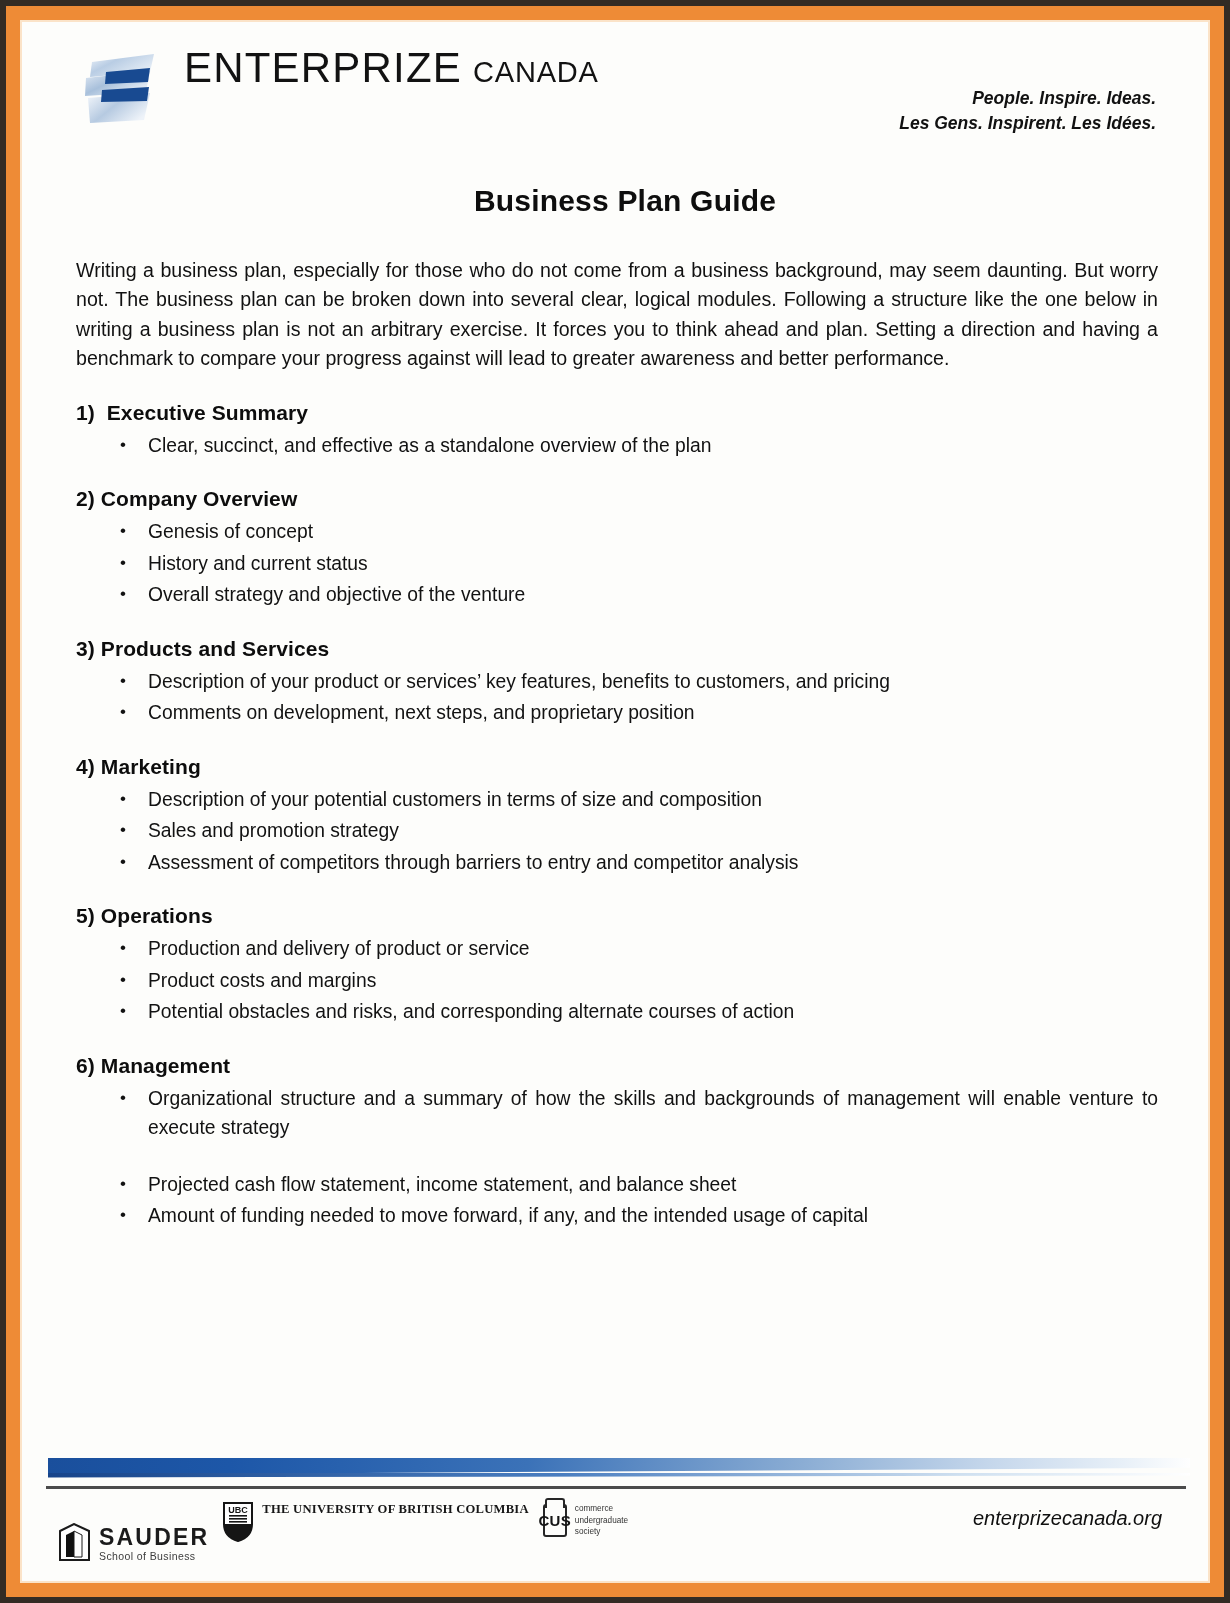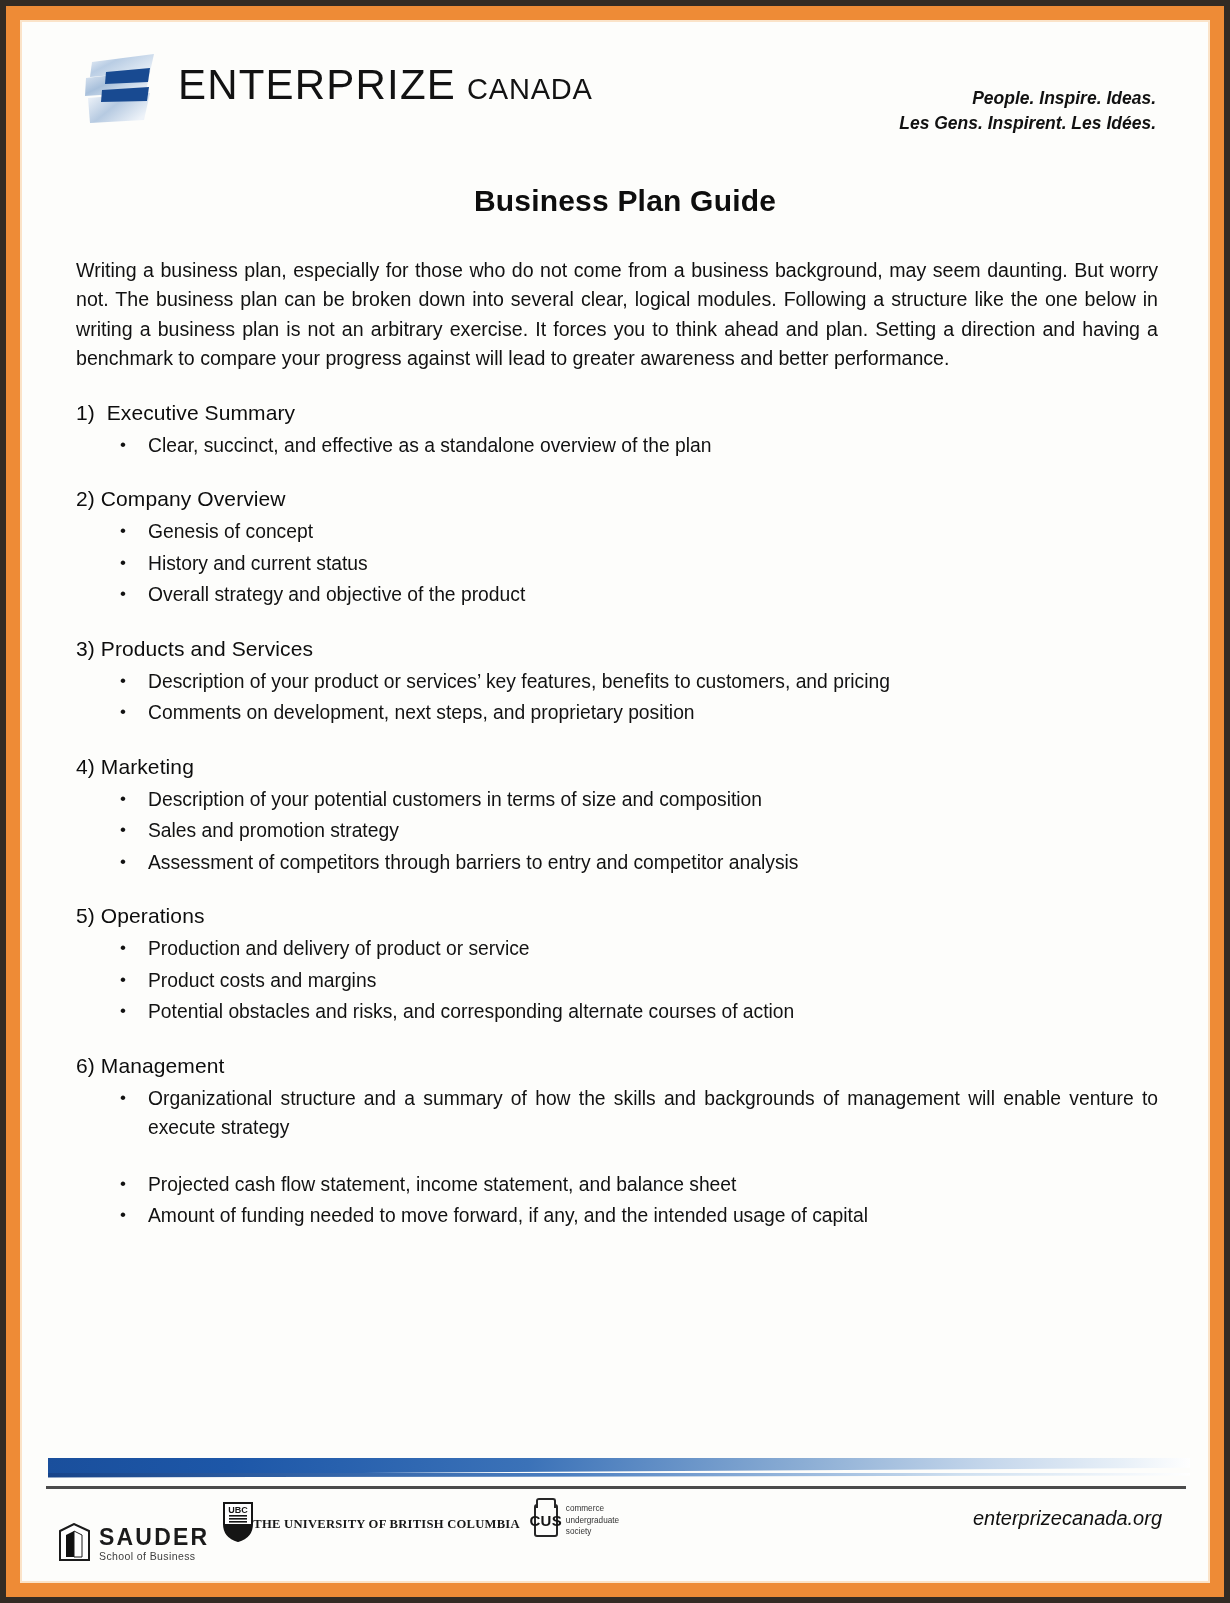--- a/index.html
+++ b/index.html
@@ -43,21 +43,21 @@
 
   
   #doc-header {
     position: relative;
     height: 120px;
     padding: 22px 36px 0 58px;
     display: flex;
     align-items: flex-start;
     justify-content: space-between;
   }
-  #brand { display: flex; align-items: center; gap: 12px; }
+  #brand { display: flex; gap: 18px; }
 
   .logo-mark {
     width: 86px; height: 86px;
     position: relative;
     flex: 0 0 auto;
   }
   .logo-mark svg { display:block; }
 
   #brand-wordmark {
     display: flex; align-items: baseline; gap: 11px;
@@ -105,21 +105,21 @@
     font-size: 19.6px;
     line-height: 1.50;
     color: #111;
     text-align: justify;
     padding-right: 16px;
   }
 
   .section { margin-top: 27px; }
   .section-heading {
     font-size: 21px;
-    font-weight: normal;
+    font-weight: bold;
     color: #0d0d0d;
     white-space: pre;
     letter-spacing: 0.1px;
   }
   .bullet-list {
     list-style: none;
     margin: 6px 0 0 0;
     padding: 0;
   }
   .bullet-item {
@@ -180,21 +180,21 @@
   .sauder-logo { display: flex; align-items: center; gap: 8px; margin-top: 22px; }
   .sauder-text { line-height: 1; }
   .sauder-name {
     font-size: 23px; font-weight: bold; letter-spacing: 2.2px; color: #1b1b1b;
   }
   .sauder-sub {
     font-size: 10.5px; letter-spacing: 0.4px; color: #3c3c3c; margin-top: 2px;
   }
 
   
-  .ubc-logo { display: flex; align-items: center; padding-top: 1px; }
+  .ubc-logo { display: flex; gap: 9px; padding-top: 1px; }
   .ubc-name {
     font-size: 12.6px; font-weight: bold; letter-spacing: 0.25px; color: #171717; font-family: Liberation Serif, serif;
   }
 
   
   .cus-logo { display: flex; align-items: center; gap: 8px; padding-top: 2px; }
   .cus-mark {
     position: relative;
     width: 24px; height: 33px;
     border: 2px solid #262626;
@@ -282,21 +282,21 @@
                 <div class="section-heading">1)  Executive Summary</div>
                 <ul class="bullet-list">
                   <li class="bullet-item"><span class="bullet-dot">•</span><span>Clear, succinct, and effective as a standalone overview of the plan</span></li>
                 </ul>
               </div>
               <div class="section">
                 <div class="section-heading">2) Company Overview</div>
                 <ul class="bullet-list">
                   <li class="bullet-item"><span class="bullet-dot">•</span><span>Genesis of concept</span></li>
                   <li class="bullet-item"><span class="bullet-dot">•</span><span>History and current status</span></li>
-                  <li class="bullet-item"><span class="bullet-dot">•</span><span>Overall strategy and objective of the product</span></li>
+                  <li class="bullet-item"><span class="bullet-dot">•</span><span>Overall strategy and objective of the venture</span></li>
                 </ul>
               </div>
               <div class="section">
                 <div class="section-heading">3) Products and Services</div>
                 <ul class="bullet-list">
                   <li class="bullet-item"><span class="bullet-dot">•</span><span>Description of your product or services’ key features, benefits to customers, and pricing</span></li>
                   <li class="bullet-item"><span class="bullet-dot">•</span><span>Comments on development, next steps, and proprietary position</span></li>
                 </ul>
               </div>
               <div class="section">

